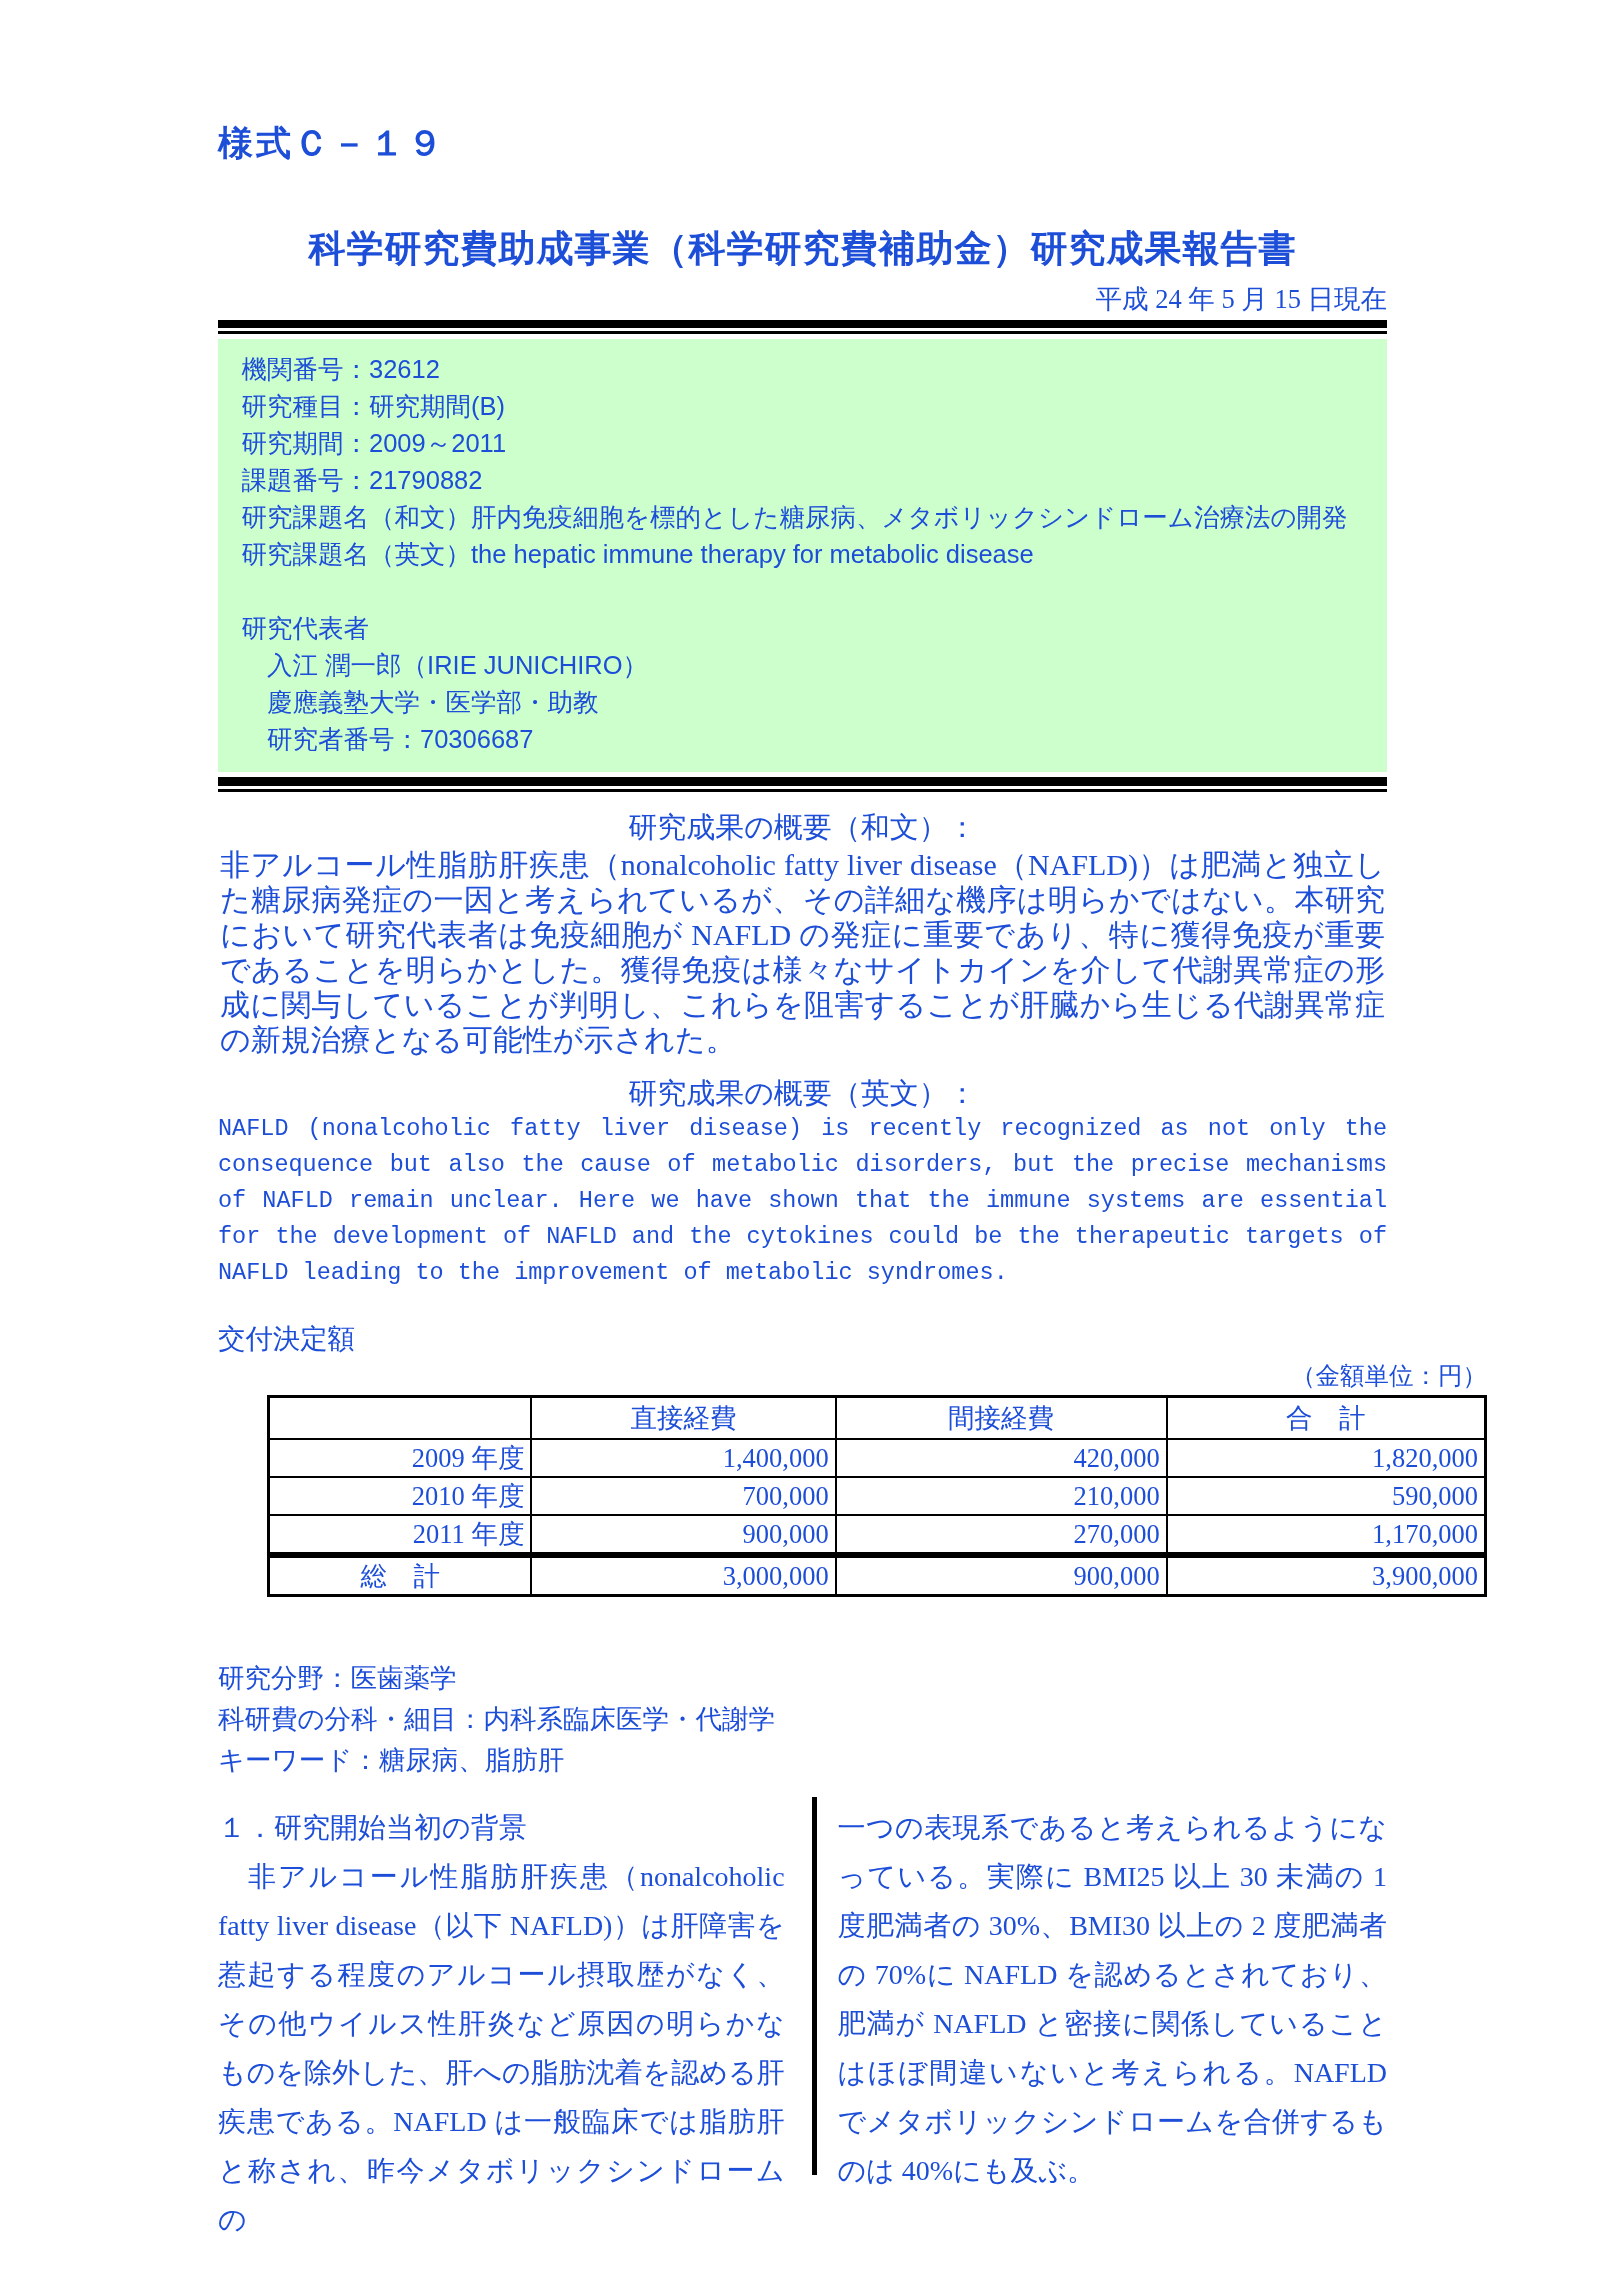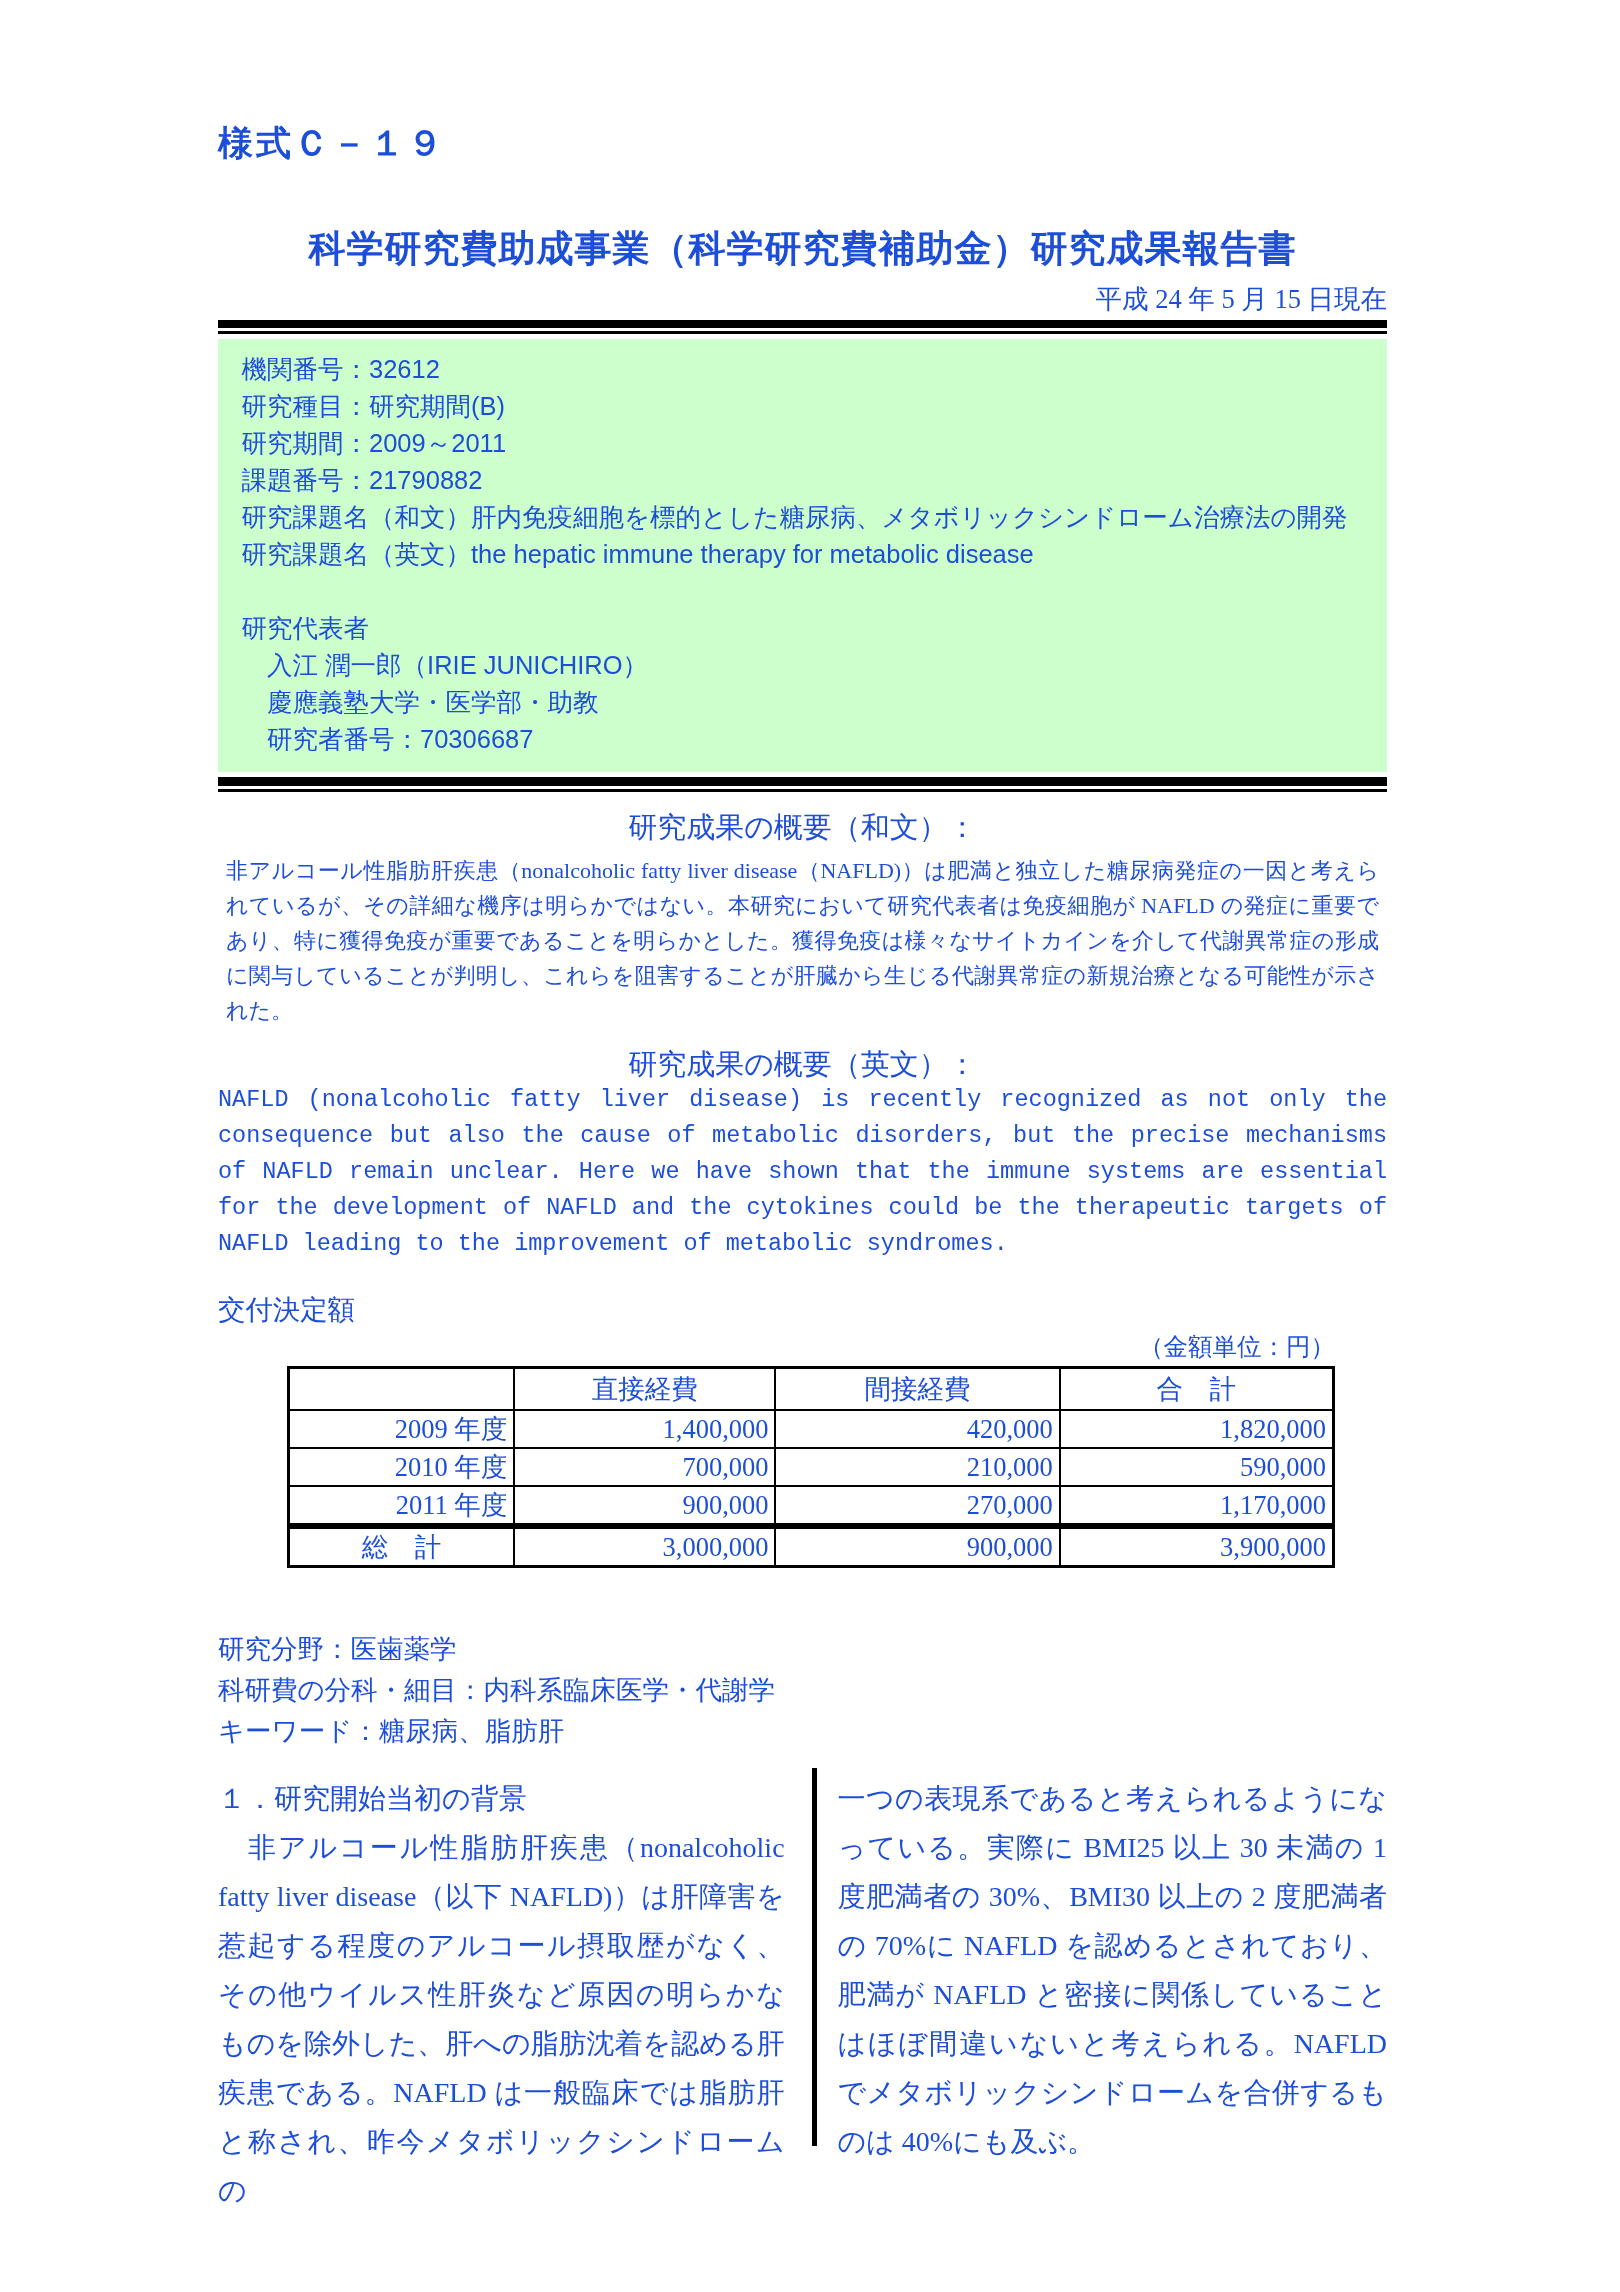--- a/index.html
+++ b/index.html
@@ -42,34 +42,34 @@
     padding:11.8px 23.5px 13.7px 23.5px;
     font-family:"Liberation Sans","DejaVu Sans",sans-serif;
     font-size:25.5px; line-height:37px;
   }
   .info-line { min-height:37px; white-space:pre-wrap; }
 
   
   .summary-ja { margin-top:17.6px; }
   .summary-heading { font-size:29px; line-height:35px;text-align:center; }
   .summary-body {
-    margin:8px; font-size:22px; line-height:35px;
+    margin:2px; font-size:30px; line-height:35px;
     text-align:justify;
   }
   .summary-en { margin-top:19.6px; }
   .summary-body-en {
     margin:0;
     font-family:"Liberation Mono","DejaVu Sans Mono",monospace;
     font-size:23.5px; line-height:36px;
     text-align:justify;
   }
 
   
   .section-title { margin-top:33px; font-size:27.4px; line-height:31px; }
-  .table-wrap { margin-top:5.9px; margin-left:69px; width:1048px; }
+  .table-wrap { margin-top:5.9px; margin-left:49px; width:1220px; }
   .unit-note { text-align:right; font-size:24.5px; line-height:29px; margin-bottom:4.9px; }
   table.budget {
     border-collapse:collapse; width:100%;
     font-size:26.5px;
     border:3.9px solid #000;
   }
   table.budget th, table.budget td {
     border:2.9px solid #000;
     padding:0 5.9px;
   }

